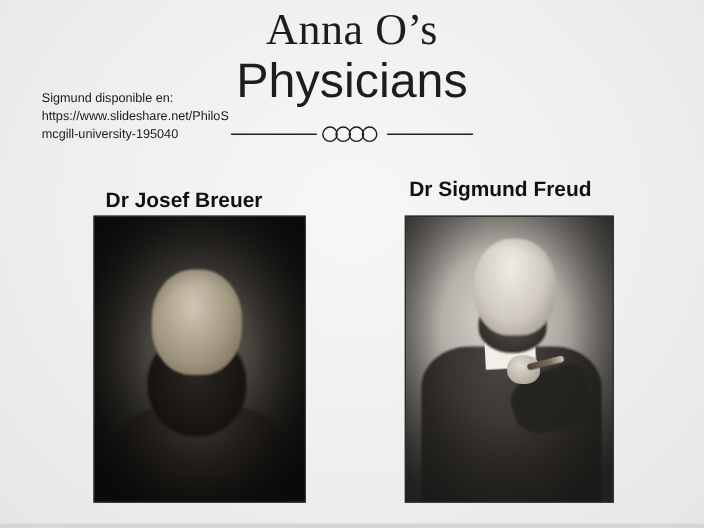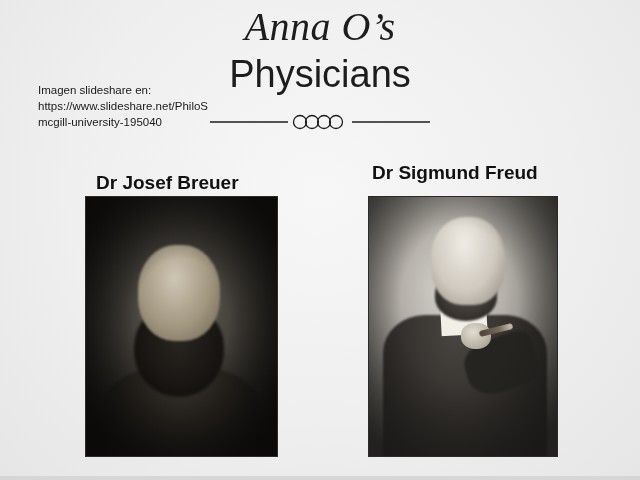--- a/index.html
+++ b/index.html
@@ -25,29 +25,28 @@
   
   #title-block {
     position: absolute;
     top: 4px;
     left: 0;
     width: 640px;
     text-align: center;
   }
   #title-line1 {
     font-family: "Liberation Serif", serif;
-    font-style: italic;
     font-size: 40px;
     color: #1d1d1d;
     letter-spacing: 0.5px;
     line-height: 46px;
   }
   #title-line2 {
     font-family: "Liberation Sans", sans-serif;
-    font-size: 38px;
+    font-size: 44px;
     color: #1d1d1d;
     line-height: 48px;
     letter-spacing: 0px;
   }
 
   
   #ornament {
     position: absolute;
     top: 112px;
     left: 50%;
@@ -232,21 +231,21 @@
       <line x1="0" y1="10" x2="78" y2="10" stroke="#1d1d1d" stroke-width="1.4"></line>
       <line x1="142" y1="10" x2="220" y2="10" stroke="#1d1d1d" stroke-width="1.4"></line>
       <circle cx="90" cy="10" r="6.5" fill="none" stroke="#1d1d1d" stroke-width="1.3"></circle>
       <circle cx="102" cy="10" r="6.5" fill="none" stroke="#1d1d1d" stroke-width="1.3"></circle>
       <circle cx="114" cy="10" r="6.5" fill="none" stroke="#1d1d1d" stroke-width="1.3"></circle>
       <circle cx="126" cy="10" r="6.5" fill="none" stroke="#1d1d1d" stroke-width="1.3"></circle>
     </svg>
   </div>
 
   <div id="credit">
-    <div>Imagen slideshare en:</div>
+    <div>Sigmund disponible en:</div>
     <div>https://www.slideshare.net/PhiloS</div>
     <div>mcgill-university-195040</div>
   </div>
 
   <div class="person-name" id="name-left">Dr Josef Breuer</div>
   <div class="person-name" id="name-right">Dr Sigmund Freud</div>
 
   <div class="portrait" id="portrait-left">
     <div class="pl-bg"></div>
     <div class="breuer-body"></div>

